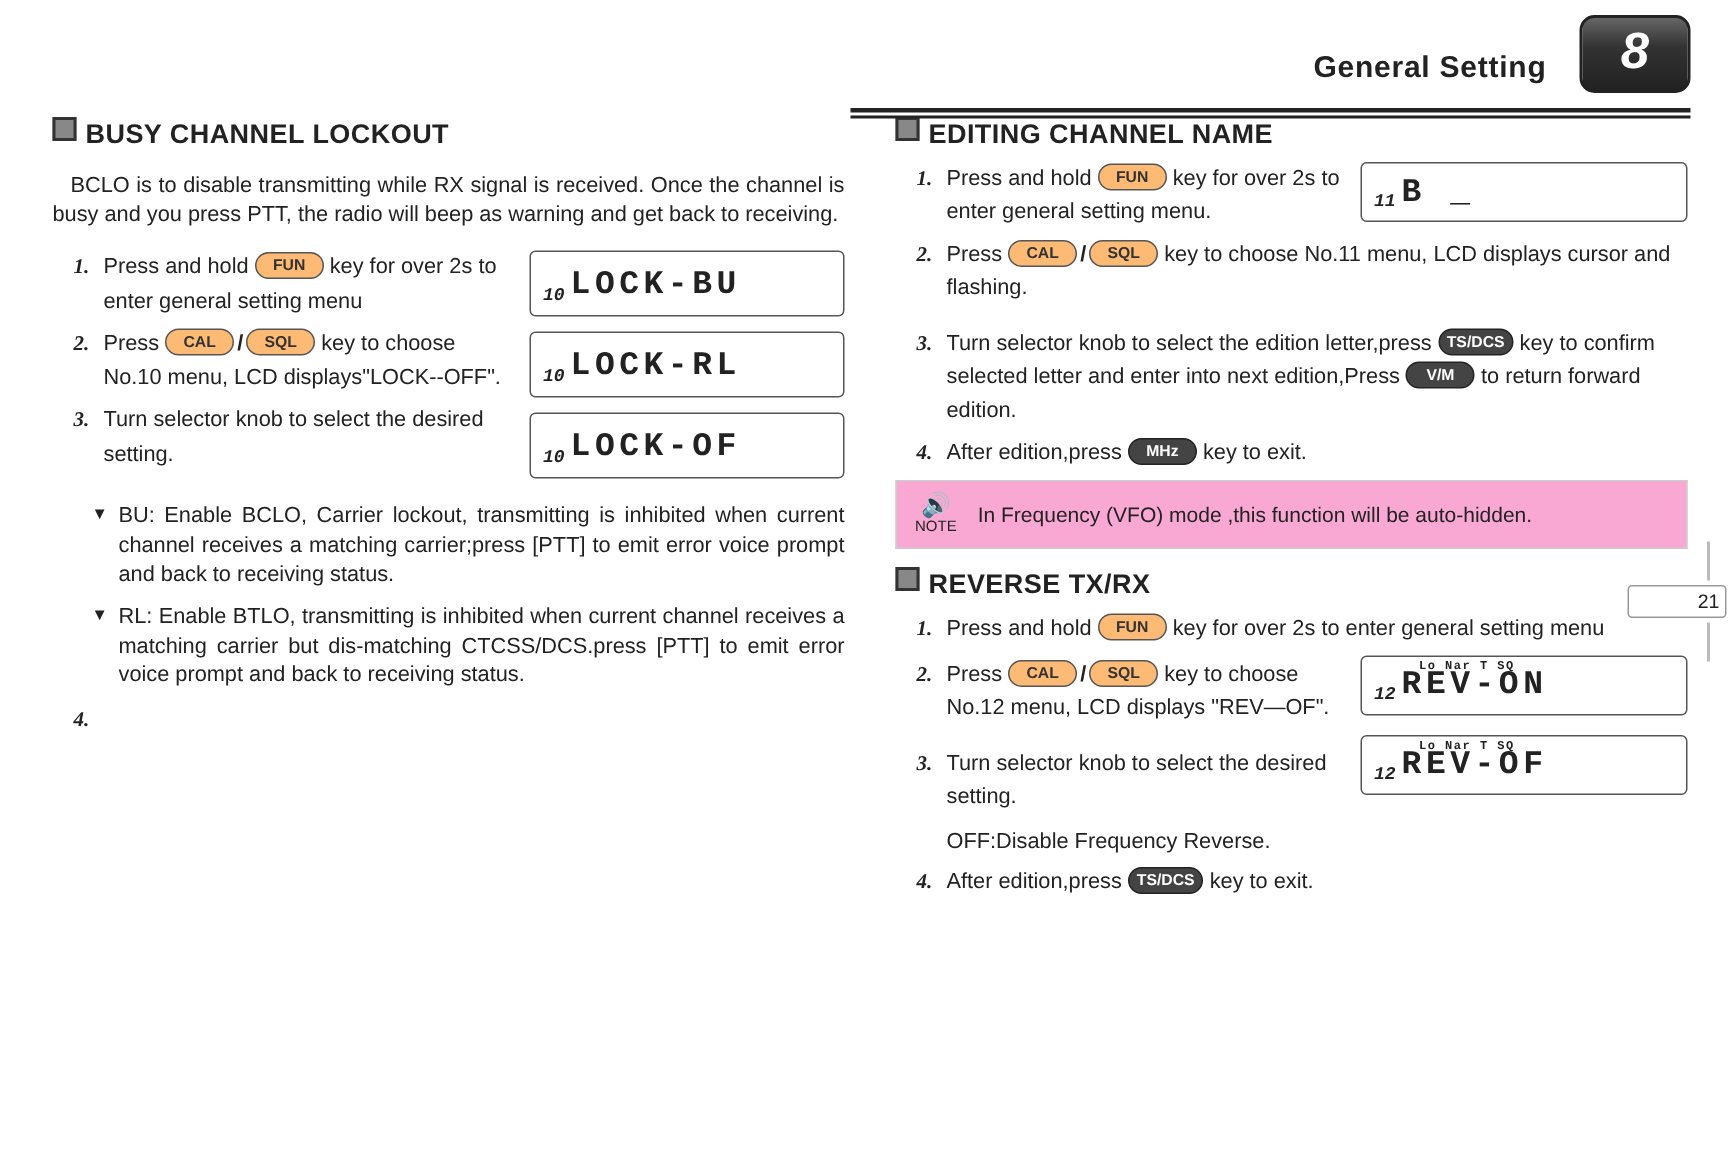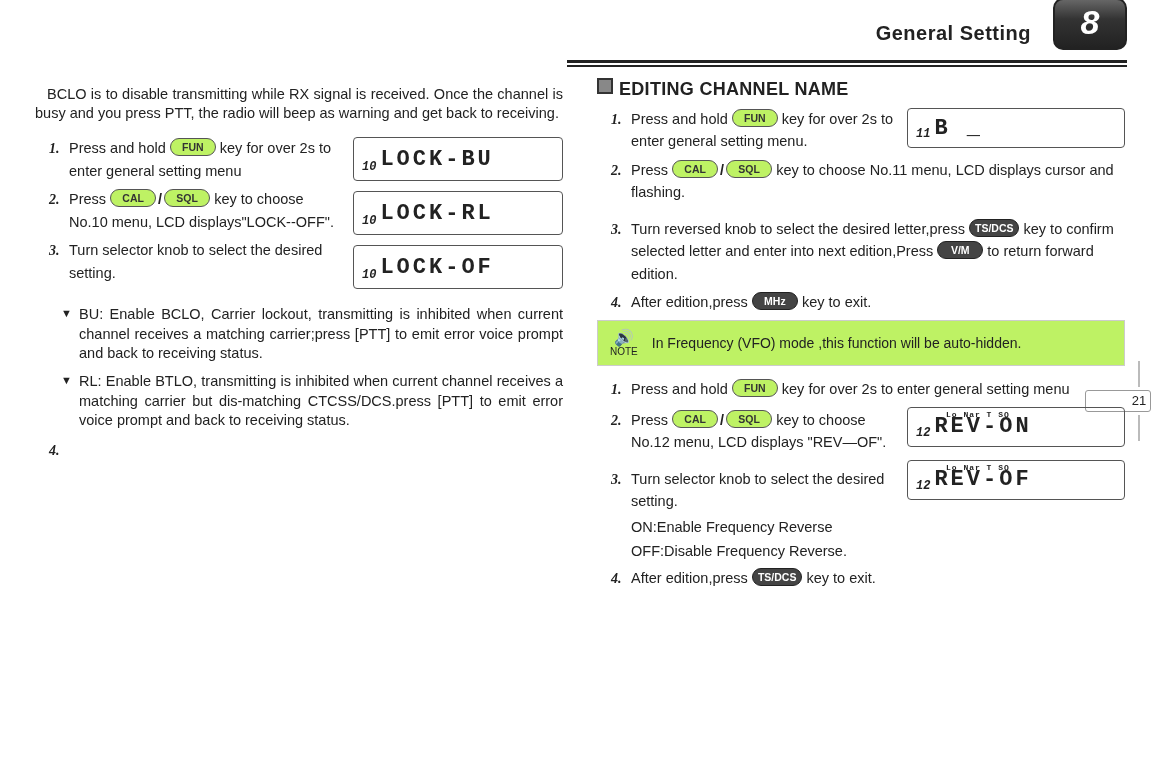--- a/index.html
+++ b/index.html
@@ -22,21 +22,21 @@
     width: 1155px;
     height: 779px;
     position: relative;
     box-sizing: border-box;
     padding: 20px 30px 10px 35px;
   }
 
   
   .topbar {
     position: absolute;
-    top: 0;
+    top: 12px;
     right: 28px;
     width: 560px;
     text-align: right;
   }
   .topbar .line {
     height: 3px;
     background: var(--ink);
     margin-top: 8px;
   }
   .topbar .thin {
@@ -162,21 +162,21 @@
     padding: 0 5px;
     border-radius: 9px;
     background: var(--chip-bg);
     color: var(--chip-fg);
     font-size: 10.5px;
     font-weight: bold;
     vertical-align: 2px;
     border: 1.5px solid #222;
   }
   .key.boxed {
-    background: #bef264;
+    background: #fdba74;
     color: #333;
     border: 1.5px solid #555;
   }
   .slashsep {
     padding: 0 2px;
     font-weight: bold;
   }
 
   
   .lcd-stack {
@@ -218,21 +218,21 @@
   .lcd.sm {
     float: right;
     width: 200px;
     height: 38px;
     margin-left: 10px;
   }
   .clearfloat { clear: both; }
 
   
   .notebar {
-    background: #bef264;
+    background: #f9a8d4;
     border: 1px solid #ccc;
     padding: 8px 12px;
     margin: 4px 0 12px;
     display: flex;
     align-items: center;
     gap: 14px;
     font-size: 14px;
   }
   .notebar .nicon {
     text-align: center;
@@ -286,20 +286,21 @@
     <div class="line thin"></div>
   </div>
 
   <div class="sidepg">21</div>
 
   <div class="cols">
 
     <div class="col">
 
       <div class="sect">
+        <div class="sect-h">BUSY CHANNEL LOCKOUT</div>
         <p class="para">BCLO is to disable transmitting while RX signal is received. Once the channel is busy and you press PTT, the radio will beep as warning and get back to receiving.</p>
 
         <div class="lcd-stack">
           <div class="lcd">
             <span class="pre">10</span>
             <span>LOCK-BU</span>
           </div>
           <div class="lcd">
             <span class="pre">10</span>
             <span>LOCK-RL</span>
@@ -366,21 +367,21 @@
               <span>Press </span>
               <span class="key boxed">CAL</span><span class="slashsep">/</span><span class="key boxed">SQL</span>
               <span> key to choose No.11 menu, LCD displays cursor and flashing.</span>
             </span>
           </li>
         </ol>
         <div class="clearfloat"></div>
         <ol class="steps tight">
           <li><span class="num">3.</span>
             <span class="step-body">
-              <span>Turn reversed knob to select the desired letter,press </span>
+              <span>Turn selector knob to select the edition letter,press </span>
               <span class="key">TS/DCS</span>
               <span> key to confirm selected letter and enter into next edition,Press </span>
               <span class="key">V/M</span>
               <span> to return forward edition.</span>
             </span>
           </li>
           <li><span class="num">4.</span>
             <span class="step-body">
               <span>After edition,press </span>
               <span class="key">MHz</span>
@@ -392,20 +393,21 @@
         <div class="notebar">
           <div class="nicon">
             <span class="spk"></span>
             <span>NOTE</span>
           </div>
           <div>In Frequency (VFO) mode ,this function will be auto-hidden.</div>
         </div>
       </div>
 
       <div class="sect">
+        <div class="sect-h">REVERSE TX/RX</div>
 
         <ol class="steps">
           <li><span class="num">1.</span>
             <span class="step-body">
               <span>Press and hold </span>
               <span class="key boxed">FUN</span>
               <span> key for over 2s to enter general setting menu</span>
             </span>
           </li>
         </ol>
@@ -431,21 +433,20 @@
           <span class="toprow">Lo Nar    T SQ</span>
           <span class="pre">12</span>
           <span>REV-OF</span>
         </div>
 
         <ol class="steps tight">
           <li><span class="num">3.</span>
             <span class="step-body">Turn selector knob to select the desired setting.</span>
           </li>
         </ol>
-        <div class="onoff-line">ON:Enable Frequency Reverse</div>
         <div class="clearfloat"></div>
         <div class="onoff-line">OFF:Disable Frequency Reverse.</div>
 
         <ol class="steps tight">
           <li><span class="num">4.</span>
             <span class="step-body">
               <span>After edition,press </span>
               <span class="key">TS/DCS</span>
               <span> key to exit.</span>
             </span>

